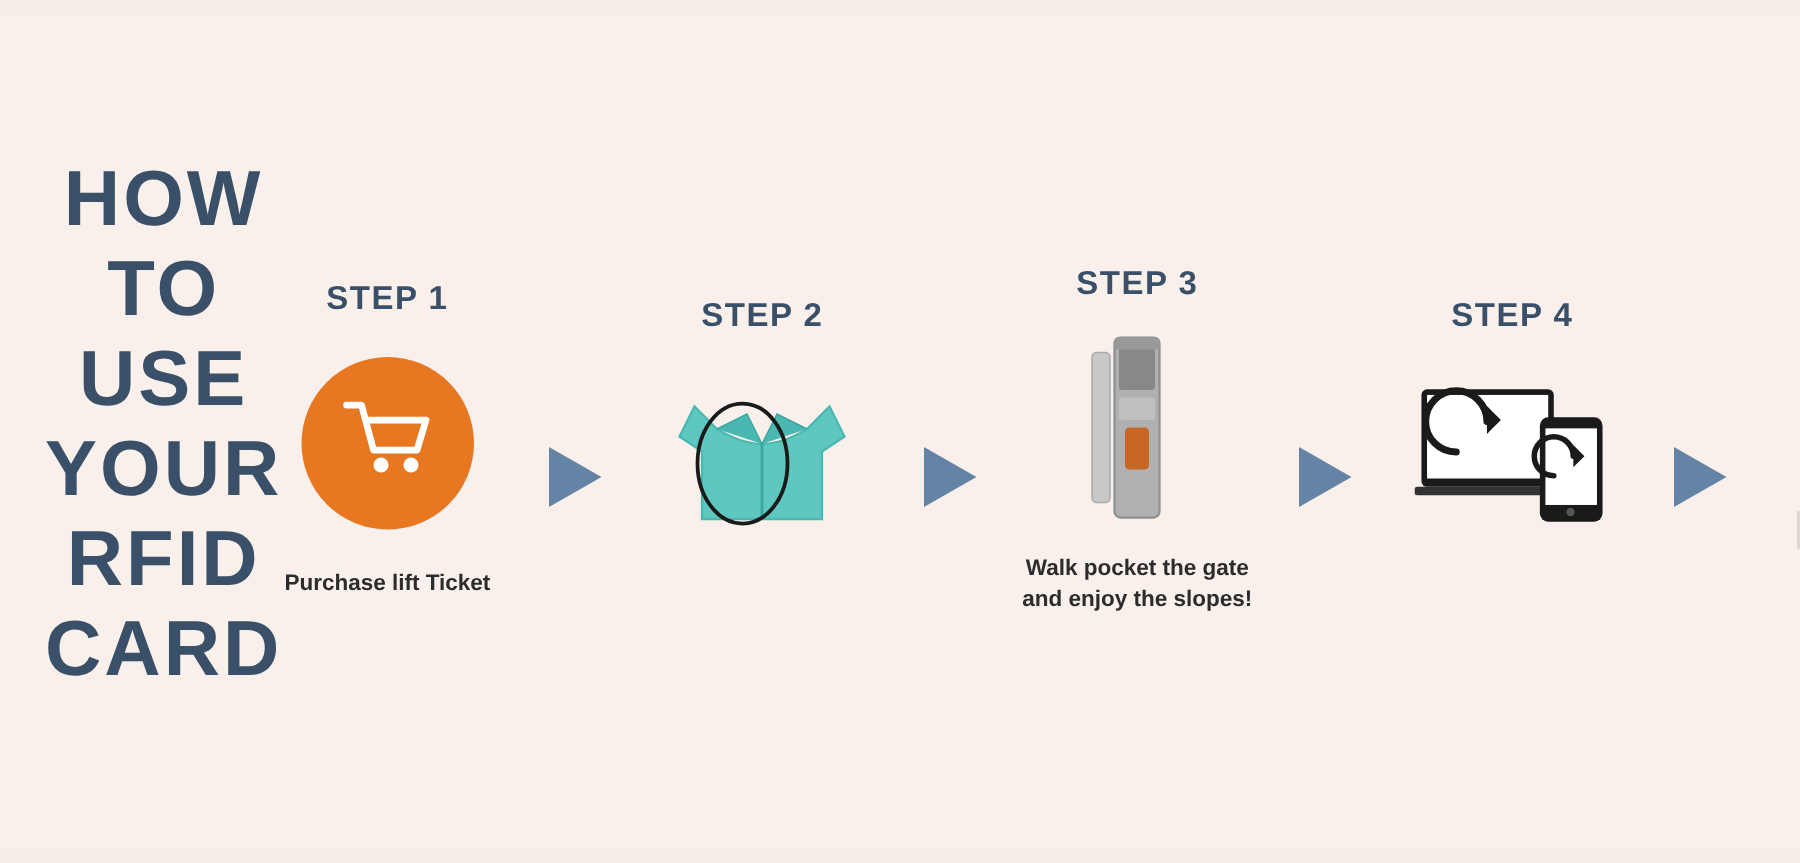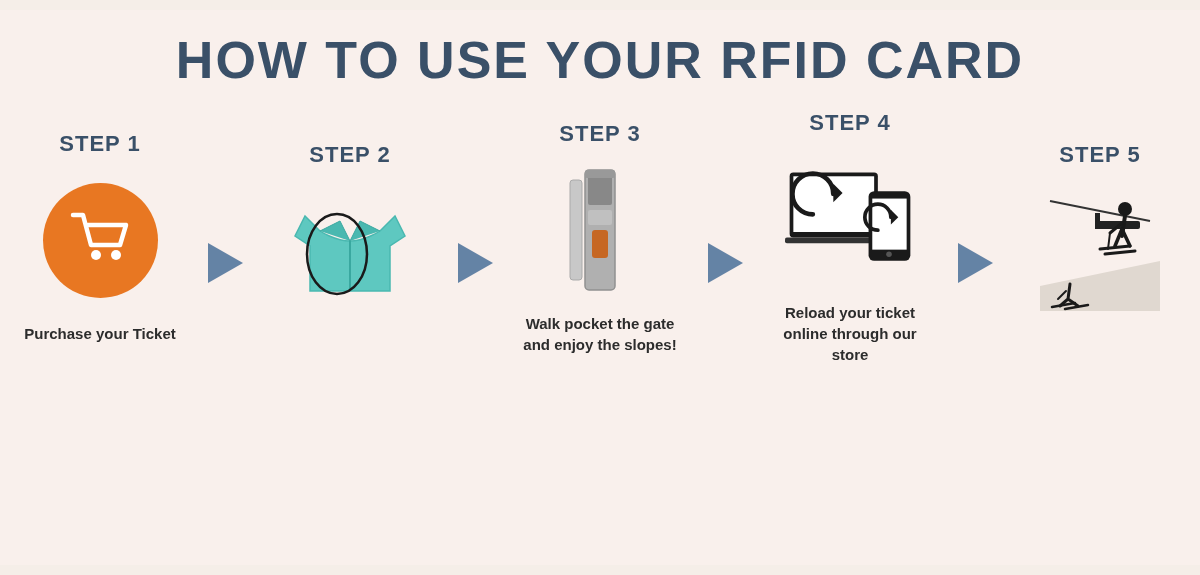--- a/index.html
+++ b/index.html
@@ -13,21 +13,21 @@
       display: flex;
       align-items: center;
       justify-content: center;
     }
 
     .container {
       background: #f9f0ec;
       width: 1200px;
       height: 555px;
       display: flex;
-      flex-direction: column;
+      flex-direction: row;
       align-items: center;
       padding: 20px 30px 10px;
     }
 
     .main-title {
       font-size: 52px;
       font-weight: 900;
       color: #3a5068;
       text-transform: uppercase;
       letter-spacing: 2px;
@@ -110,21 +110,21 @@
       <div class="step-label">STEP 1</div>
       <div class="step-icon-container">
         <div class="cart-circle">
           <svg width="65" height="60" viewBox="0 0 65 60" fill="none" xmlns="http://www.w3.org/2000/svg">
             <path d="M5 5 H15 L23 35 H52 L58 15 H20" stroke="white" stroke-width="4.5" stroke-linecap="round" stroke-linejoin="round" fill="none"></path>
             <circle cx="28" cy="45" r="5" fill="white"></circle>
             <circle cx="48" cy="45" r="5" fill="white"></circle>
           </svg>
         </div>
       </div>
-      <div class="step-desc">Purchase your Ticket</div>
+      <div class="step-desc">Purchase lift Ticket</div>
     </div>
 
     <div class="arrow-container">
       <svg width="45" height="50" viewBox="0 0 45 50">
         <polygon points="5,5 40,25 5,45" fill="#4a7099" opacity="0.85"></polygon>
       </svg>
     </div>
 
     <div class="step">
       <div class="step-label">STEP 2</div>
@@ -189,21 +189,20 @@
           <polygon points="52,22 52,42 62,32" fill="#1a1a1a"></polygon>
 
           <rect x="90" y="30" width="45" height="75" rx="6" ry="6" fill="#1a1a1a"></rect>
           <rect x="94" y="38" width="37" height="55" fill="white"></rect>
           <circle cx="112" cy="98" r="3" fill="#555"></circle>
 
           <path d="M100 72 A14 14 0 1 1 114 58" fill="none" stroke="#1a1a1a" stroke-width="4" stroke-linecap="round"></path>
           <polygon points="114,50 114,66 122,58" fill="#1a1a1a"></polygon>
         </svg>
       </div>
-      <div class="step-desc">Reload your ticket online through our store</div>
     </div>
 
     <div class="arrow-container">
       <svg width="45" height="50" viewBox="0 0 45 50">
         <polygon points="5,5 40,25 5,45" fill="#4a7099" opacity="0.85"></polygon>
       </svg>
     </div>
 
     <div class="step">
       <div class="step-label">STEP 5</div>

